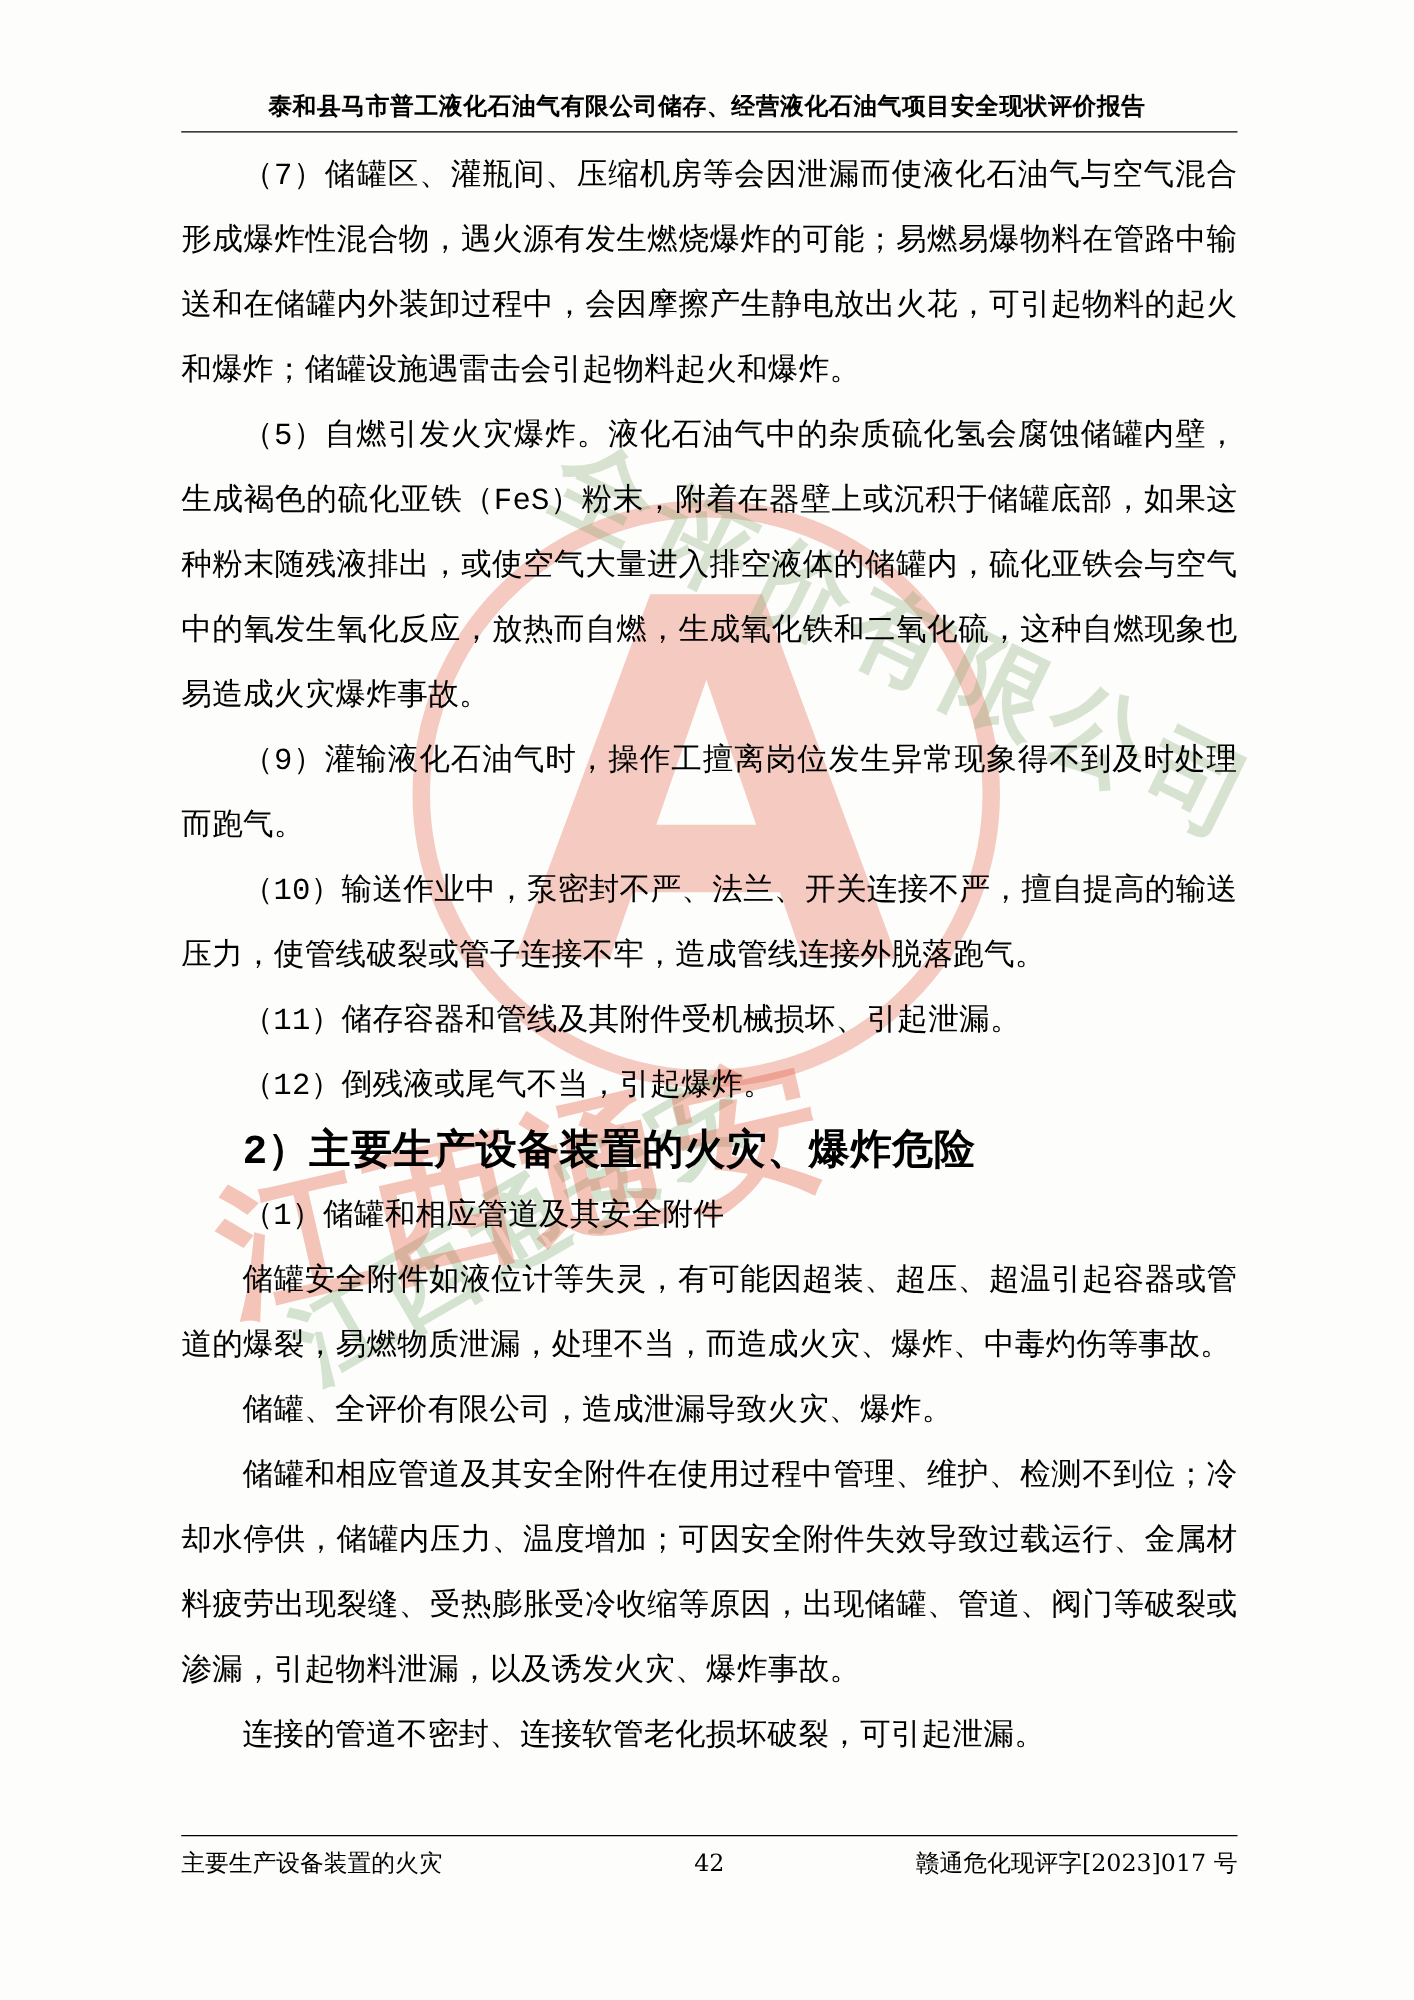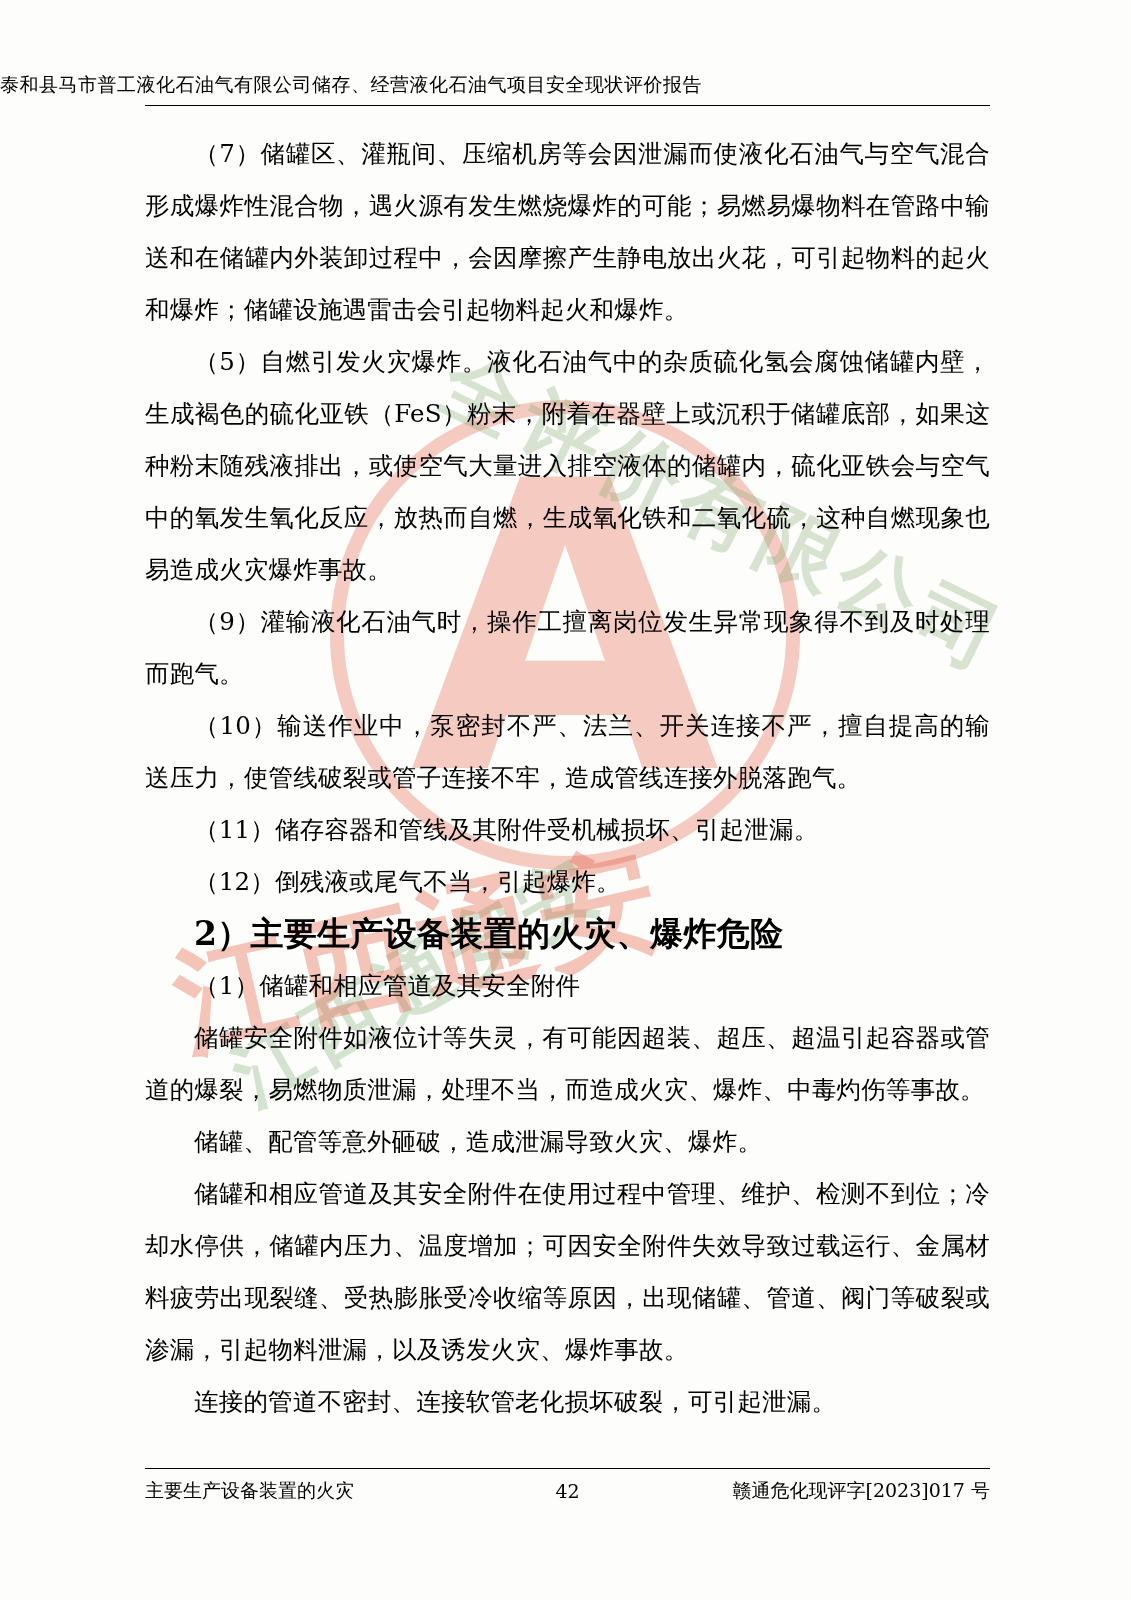--- a/index.html
+++ b/index.html
@@ -86,21 +86,23 @@
     transform-origin: left top;
     white-space: nowrap;
   }
 
   
   .header {
     position: absolute;
     left: 0;
     top: 72px;
     width: 1131px;
-    z-index: 3;
+    text-align: center;
+    z-index: 3;
+    font-weight: bold;
   }
   .header-title {
     display: inline-block;
     font-size: 19px;
     letter-spacing: 0.5px;
     font-family: "DejaVu Serif", "Liberation Serif", serif;
     color: #000;
   }
   .header-rule {
     position: absolute;
@@ -109,23 +111,24 @@
     width: 845px;
     height: 0;
     border-top: 1.6px solid #000;
     z-index: 3;
   }
 
   
   .content {
     position: absolute;
     left: 145px;
-    top: 128px;
+    top: 116px;
     width: 845px;
     z-index: 2;
+    font-family: Liberation Mono, monospace;
   }
   p.para {
     margin: 0;
     font-size: 24.5px;
     line-height: 52px;
     text-align: justify;
     text-justify: inter-ideograph;
     letter-spacing: 0.2px;
   }
   p.indent { text-indent: 49px; }
@@ -183,21 +186,21 @@
   <div class="content">
     <p class="para indent">（7）储罐区、灌瓶间、压缩机房等会因泄漏而使液化石油气与空气混合形成爆炸性混合物，遇火源有发生燃烧爆炸的可能；易燃易爆物料在管路中输送和在储罐内外装卸过程中，会因摩擦产生静电放出火花，可引起物料的起火和爆炸；储罐设施遇雷击会引起物料起火和爆炸。</p>
     <p class="para indent">（5）自燃引发火灾爆炸。液化石油气中的杂质硫化氢会腐蚀储罐内壁，生成褐色的硫化亚铁（FeS）粉末，附着在器壁上或沉积于储罐底部，如果这种粉末随残液排出，或使空气大量进入排空液体的储罐内，硫化亚铁会与空气中的氧发生氧化反应，放热而自燃，生成氧化铁和二氧化硫，这种自燃现象也易造成火灾爆炸事故。</p>
     <p class="para indent">（9）灌输液化石油气时，操作工擅离岗位发生异常现象得不到及时处理而跑气。</p>
     <p class="para indent">（10）输送作业中，泵密封不严、法兰、开关连接不严，擅自提高的输送压力，使管线破裂或管子连接不牢，造成管线连接外脱落跑气。</p>
     <p class="para indent">（11）储存容器和管线及其附件受机械损坏、引起泄漏。</p>
     <p class="para indent">（12）倒残液或尾气不当，引起爆炸。</p>
     <p class="heading">2）主要生产设备装置的火灾、爆炸危险</p>
     <p class="para indent">（1）储罐和相应管道及其安全附件</p>
     <p class="para indent">储罐安全附件如液位计等失灵，有可能因超装、超压、超温引起容器或管道的爆裂，易燃物质泄漏，处理不当，而造成火灾、爆炸、中毒灼伤等事故。</p>
-    <p class="para indent">储罐、配管等意外砸破，造成泄漏导致火灾、爆炸。</p>
+    <p class="para indent">储罐、全评价有限公司，造成泄漏导致火灾、爆炸。</p>
     <p class="para indent">储罐和相应管道及其安全附件在使用过程中管理、维护、检测不到位；冷却水停供，储罐内压力、温度增加；可因安全附件失效导致过载运行、金属材料疲劳出现裂缝、受热膨胀受冷收缩等原因，出现储罐、管道、阀门等破裂或渗漏，引起物料泄漏，以及诱发火灾、爆炸事故。</p>
     <p class="para indent">连接的管道不密封、连接软管老化损坏破裂，可引起泄漏。</p>
   </div>
 
   <div class="footer-rule"></div>
   <div class="footer">
     <span class="footer-left">主要生产设备装置的火灾</span>
     <span class="footer-center">42</span>
     <span class="footer-right">赣通危化现评字[2023]017 号</span>
   </div>

